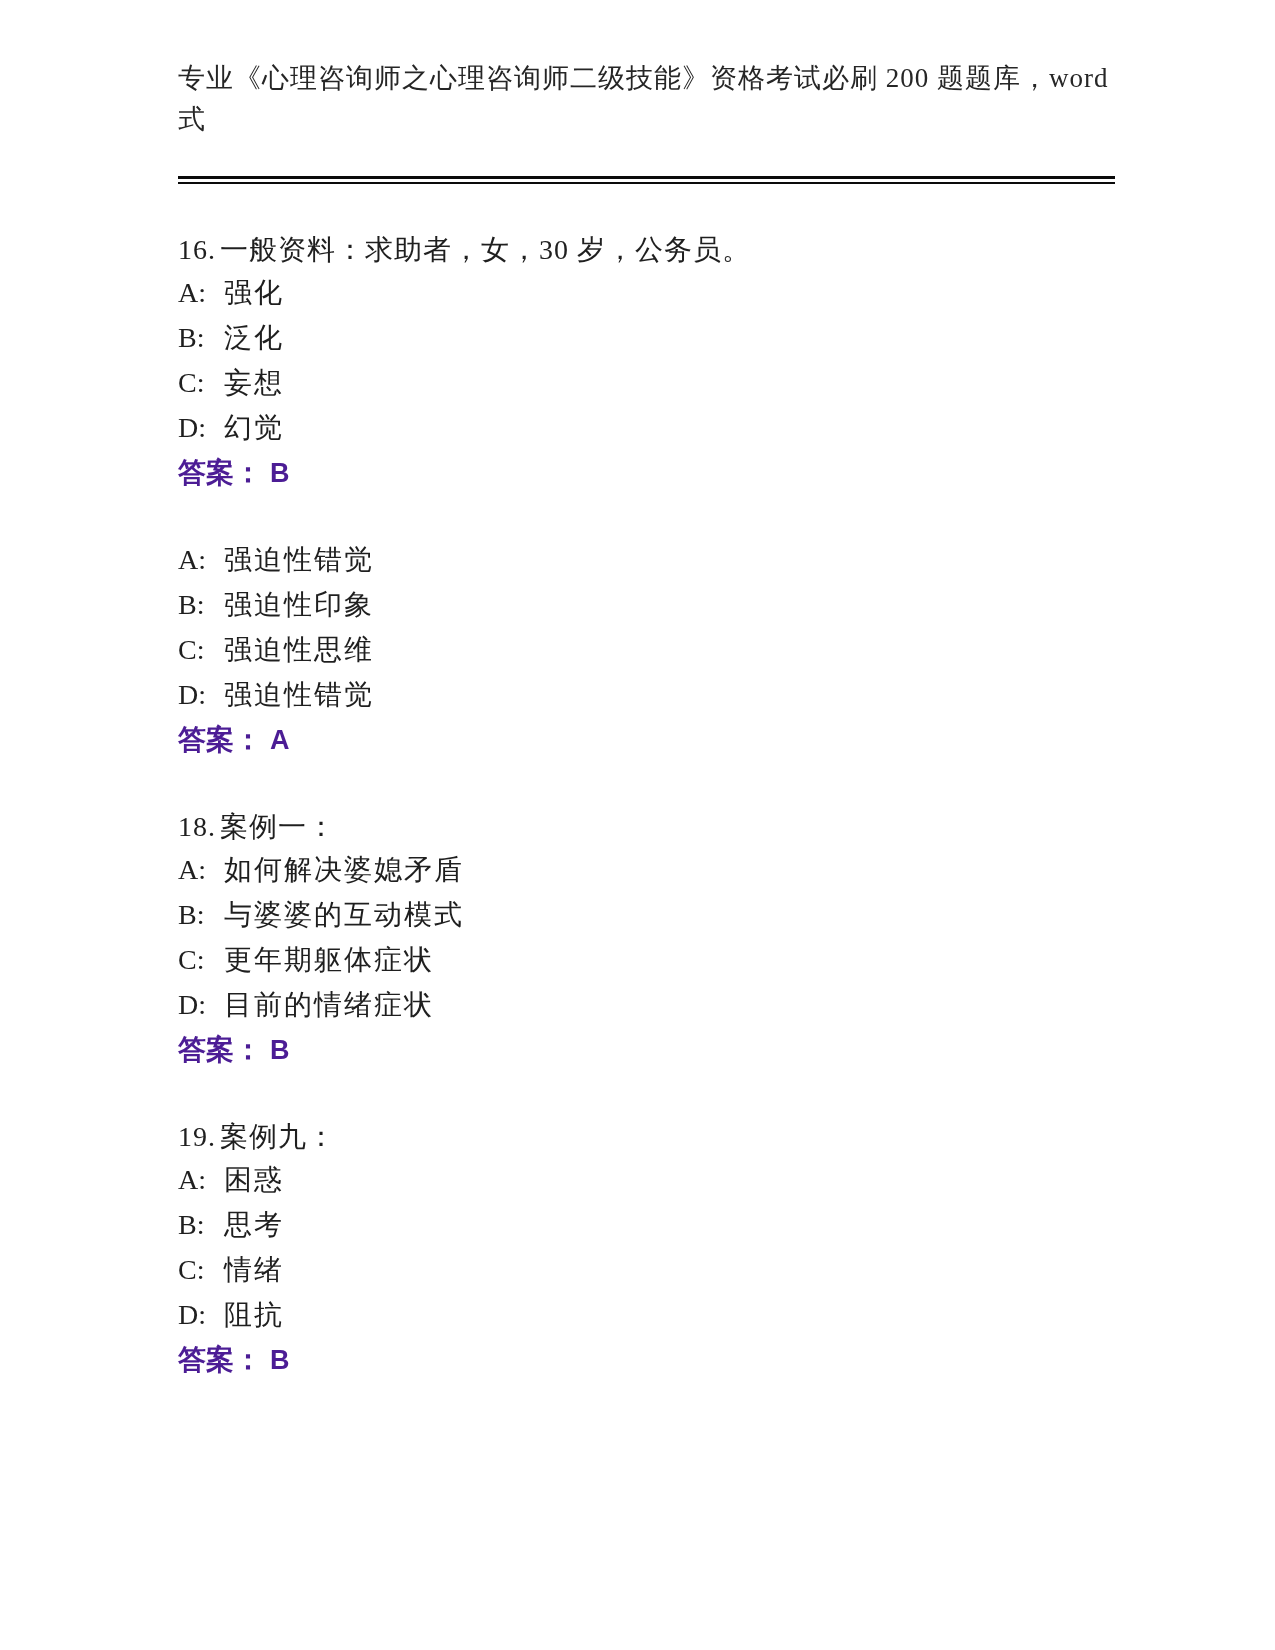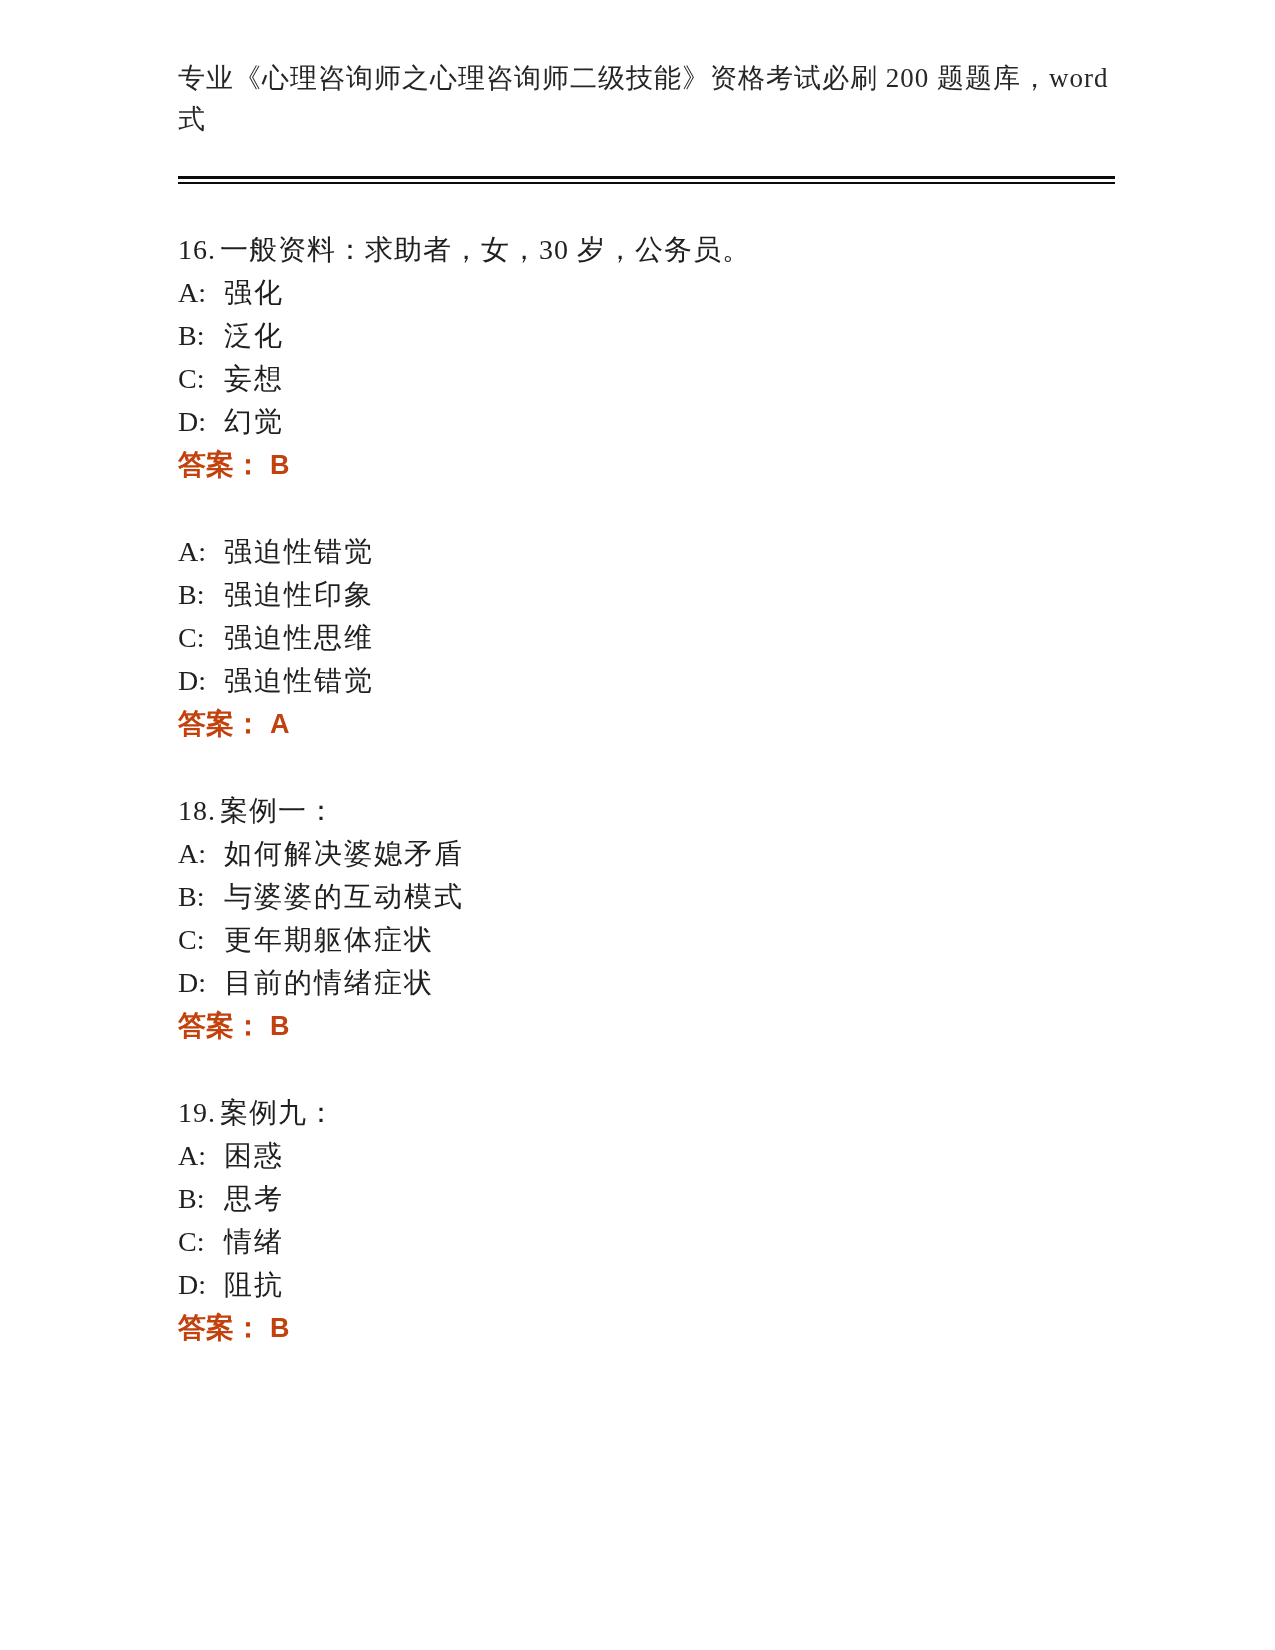--- a/index.html
+++ b/index.html
@@ -49,24 +49,25 @@
   }
   .q-title .q-text {
     letter-spacing: 1px;
   }
   .opt-row .opt-label {
     display: inline-block;
     min-width: 46px;
   }
   .opt-row .opt-text {
     letter-spacing: 2px;
+    font-family: Liberation Mono, monospace;
   }
   .ans-row {
     font-weight: bold;
-    color: #c2410c;
+    color: #4c1d95;
   }
   .ans-row .ans-value {
     margin-left: 8px;
     font-family: "Liberation Sans", "DejaVu Sans", sans-serif;
     font-size: 27px;
   }
 </style>
 </head>
 <body>
 

